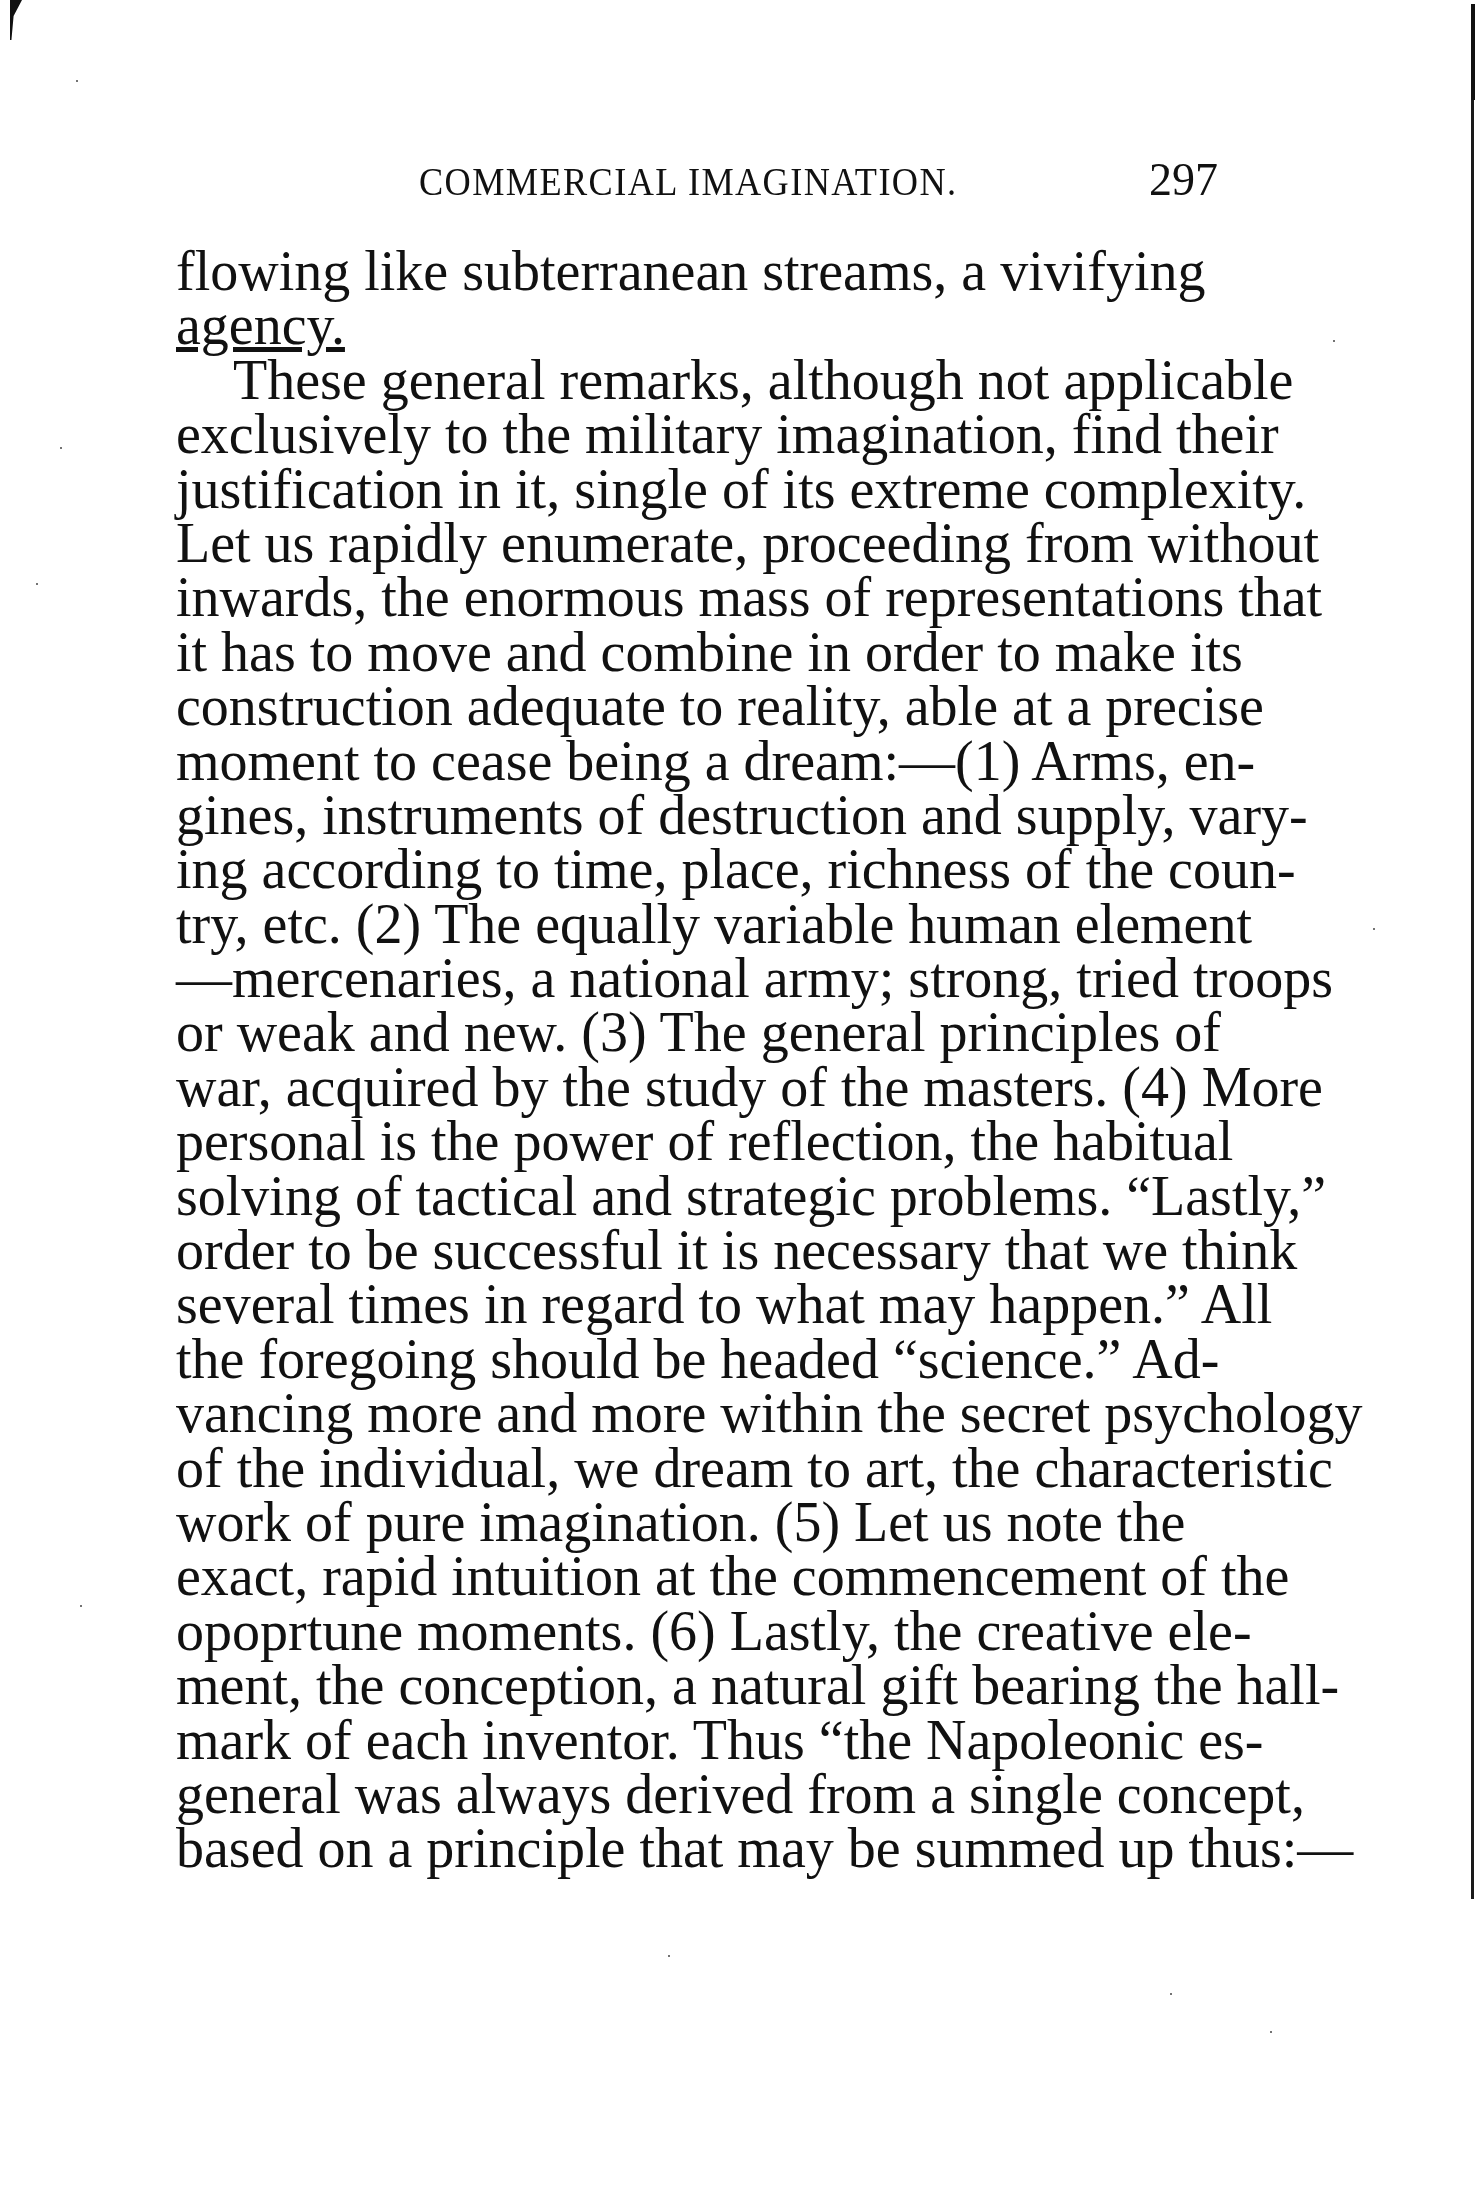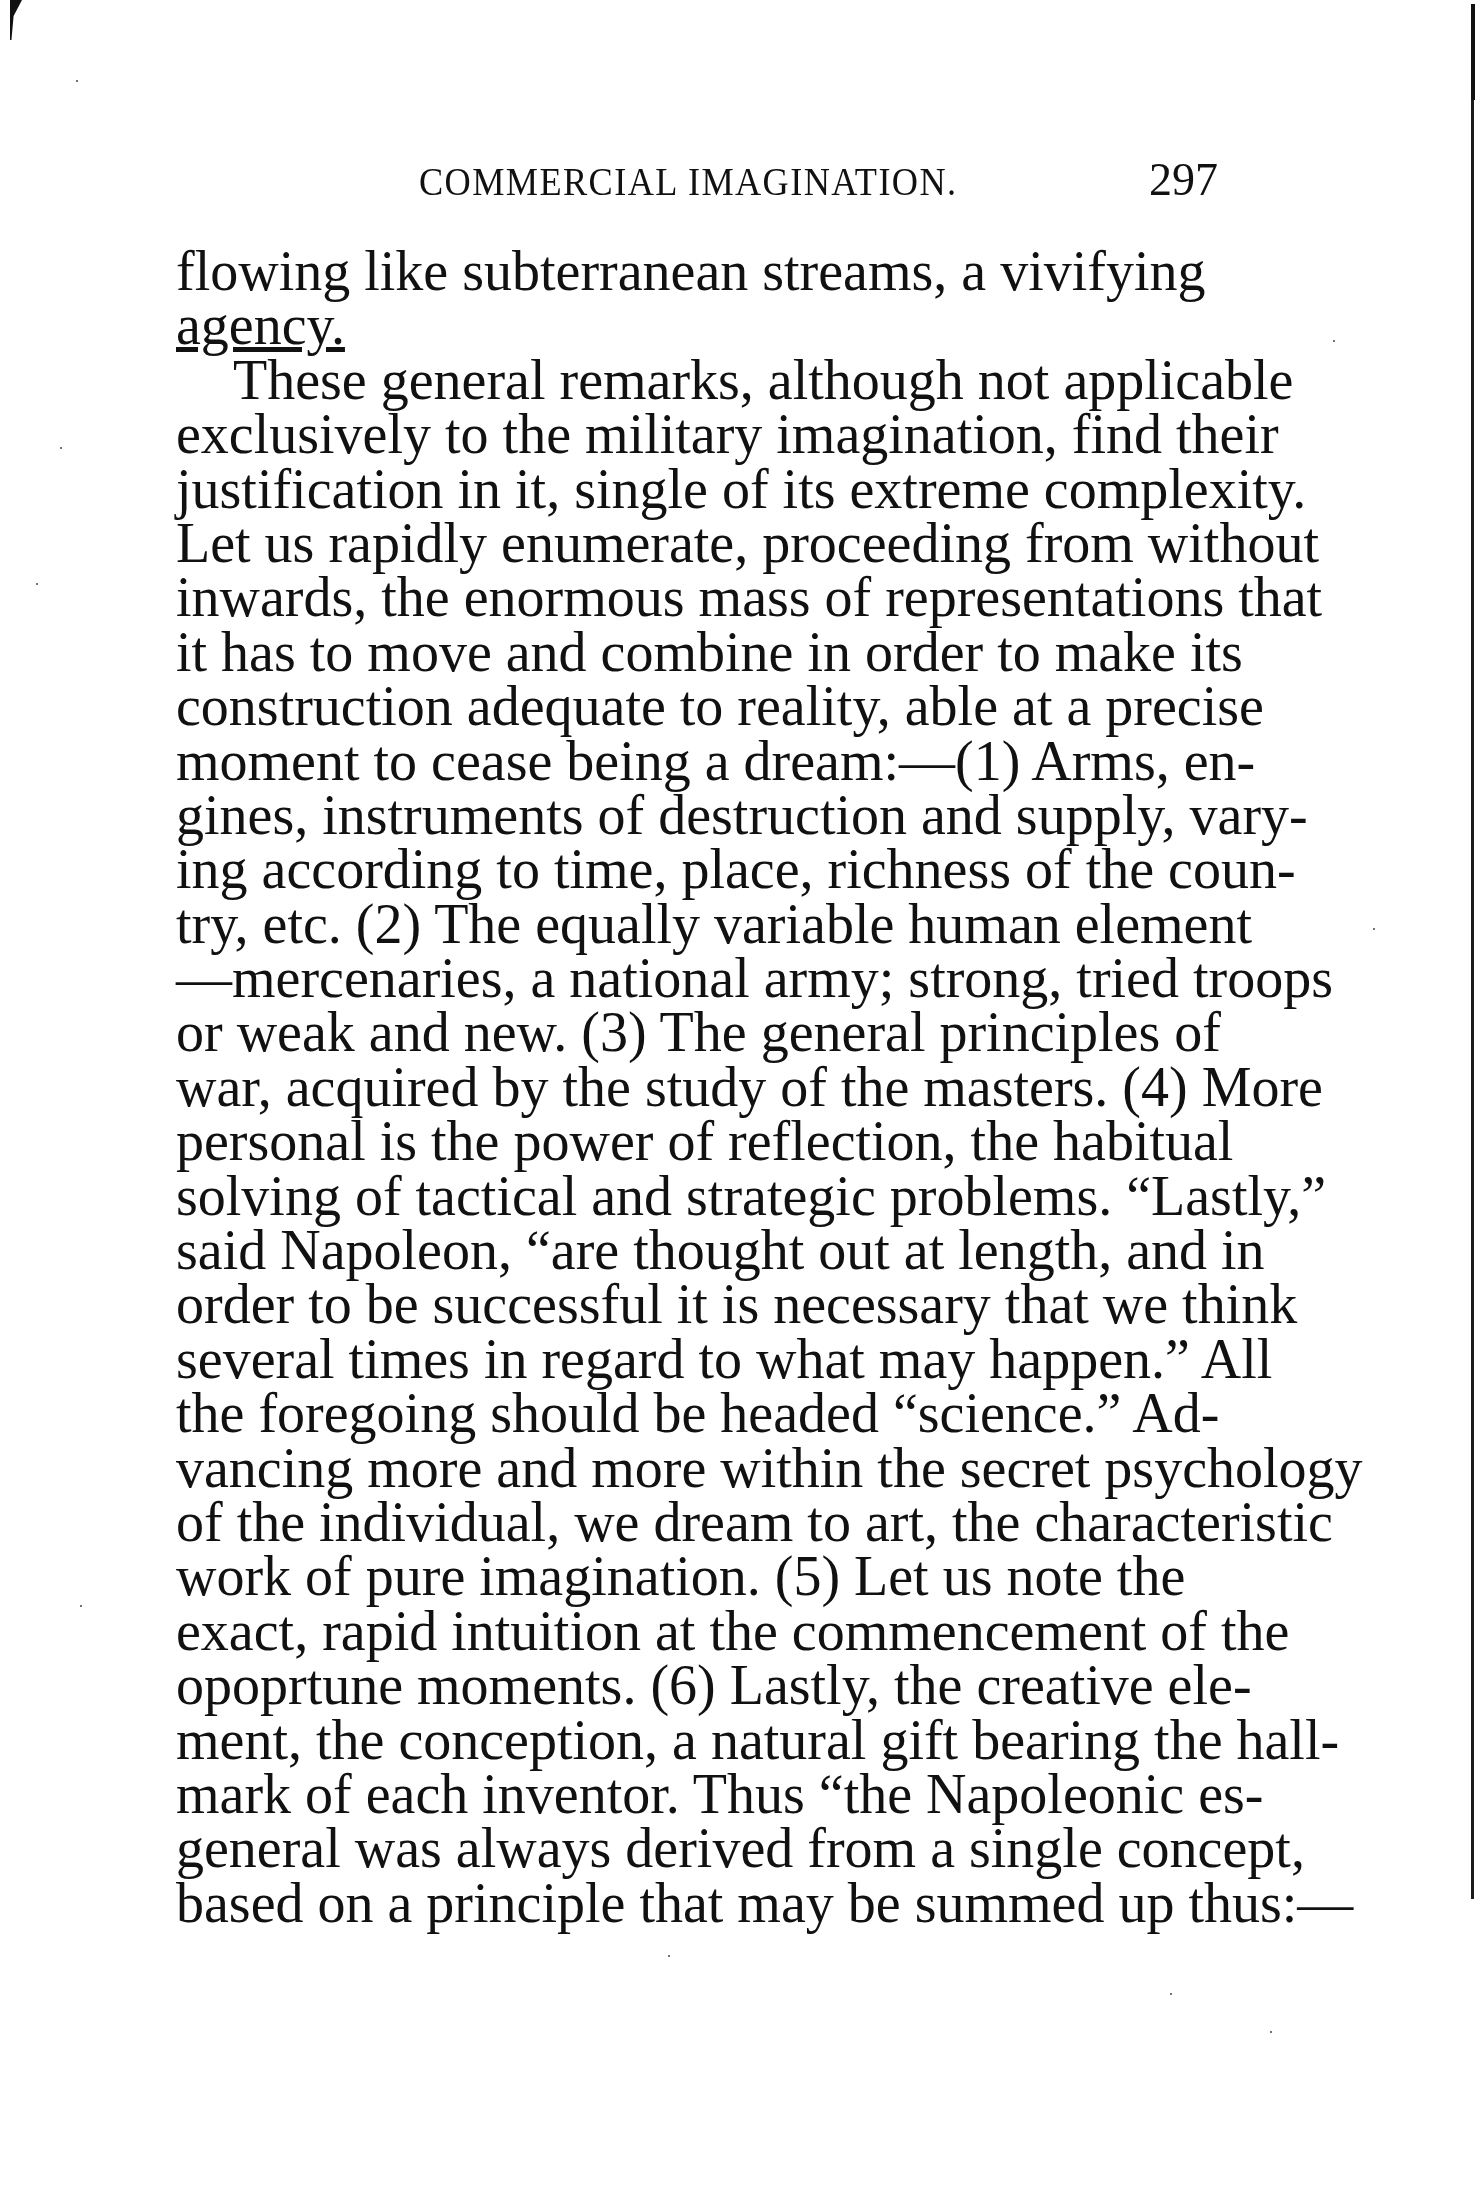--- a/index.html
+++ b/index.html
@@ -128,21 +128,20 @@
     <span class="line">construction adequate to reality, able at a precise</span>
     <span class="line">moment to cease being a dream:—(1) Arms, en-</span>
     <span class="line">gines, instruments of destruction and supply, vary-</span>
     <span class="line">ing according to time, place, richness of the coun-</span>
     <span class="line">try, etc. (2) The equally variable human element</span>
     <span class="line">—mercenaries, a national army; strong, tried troops</span>
     <span class="line">or weak and new. (3) The general principles of</span>
     <span class="line">war, acquired by the study of the masters. (4) More</span>
     <span class="line">personal is the power of reflection, the habitual</span>
     <span class="line">solving of tactical and strategic problems. “Lastly,”</span>
-    <span class="line">said Napoleon, “are thought out at length, and in</span>
     <span class="line">order to be successful it is necessary that we think</span>
     <span class="line">several times in regard to what may happen.” All</span>
     <span class="line">the foregoing should be headed “science.” Ad-</span>
     <span class="line">vancing more and more within the secret psychology</span>
     <span class="line">of the individual, we dream to art, the characteristic</span>
     <span class="line">work of pure imagination. (5) Let us note the</span>
     <span class="line">exact, rapid intuition at the commencement of the</span>
     <span class="line">opoprtune moments. (6) Lastly, the creative ele-</span>
     <span class="line">ment, the conception, a natural gift bearing the hall-</span>
     <span class="line">mark of each inventor. Thus “the Napoleonic es-</span>

